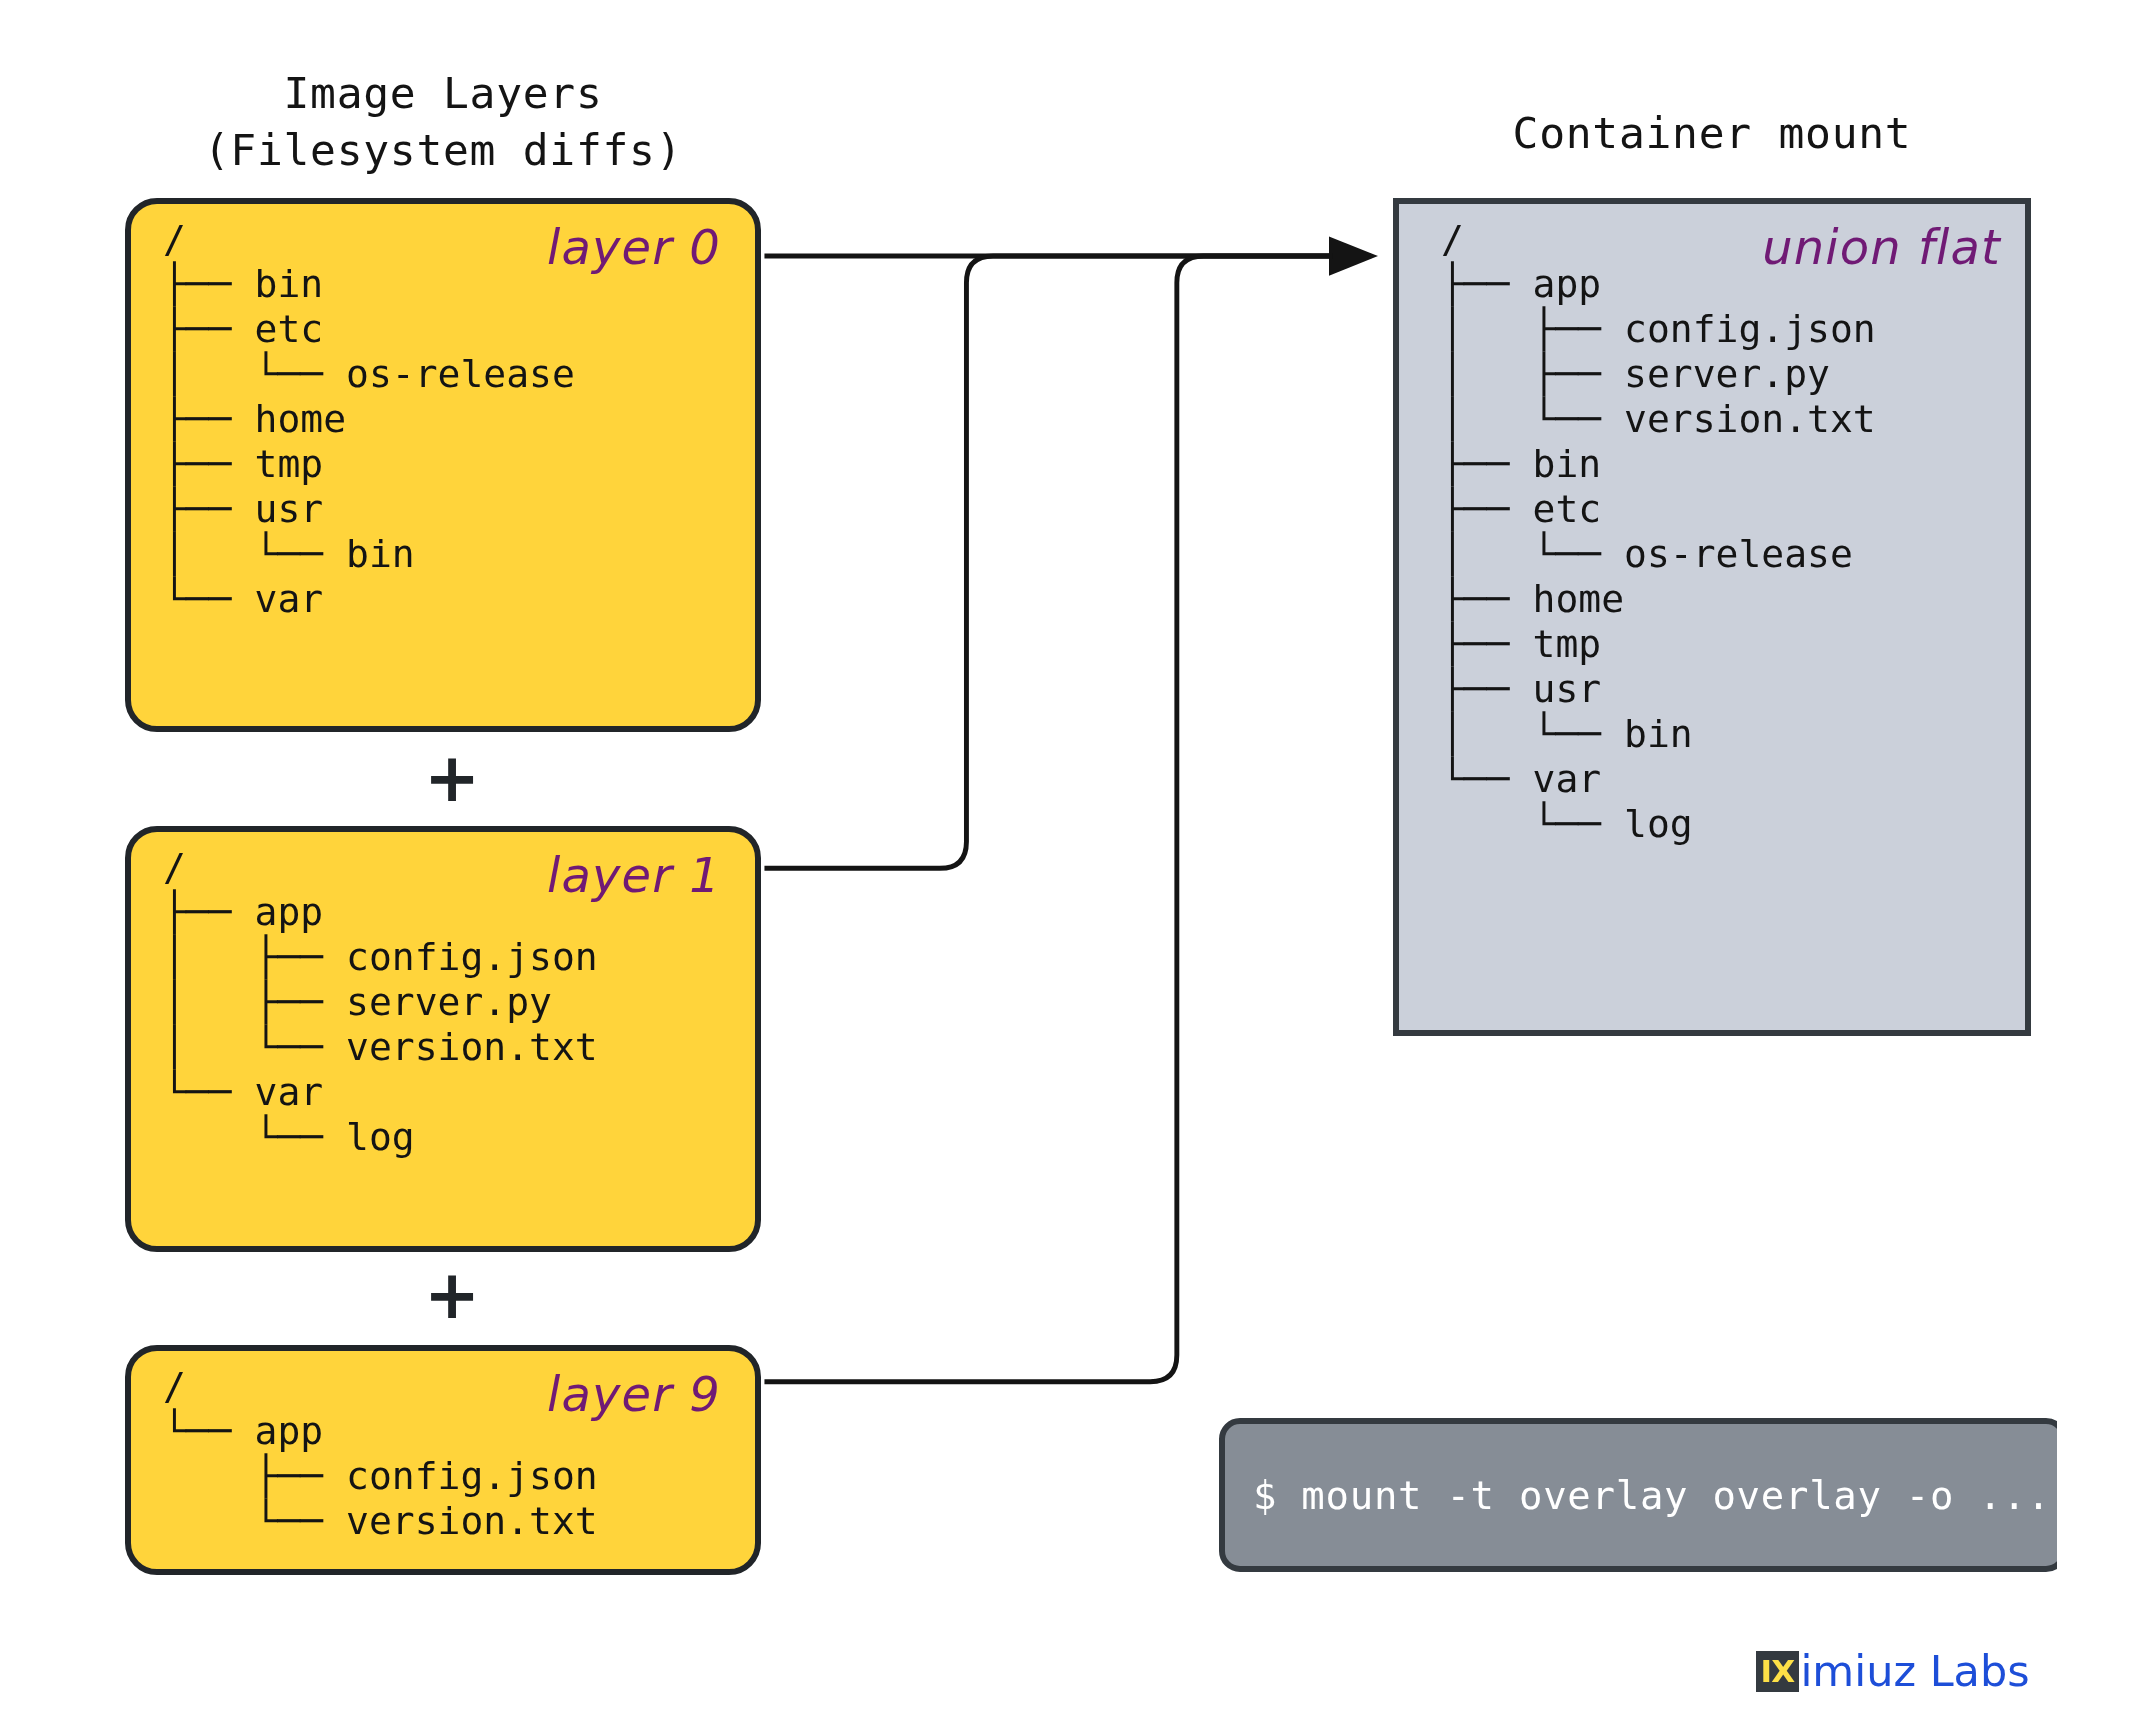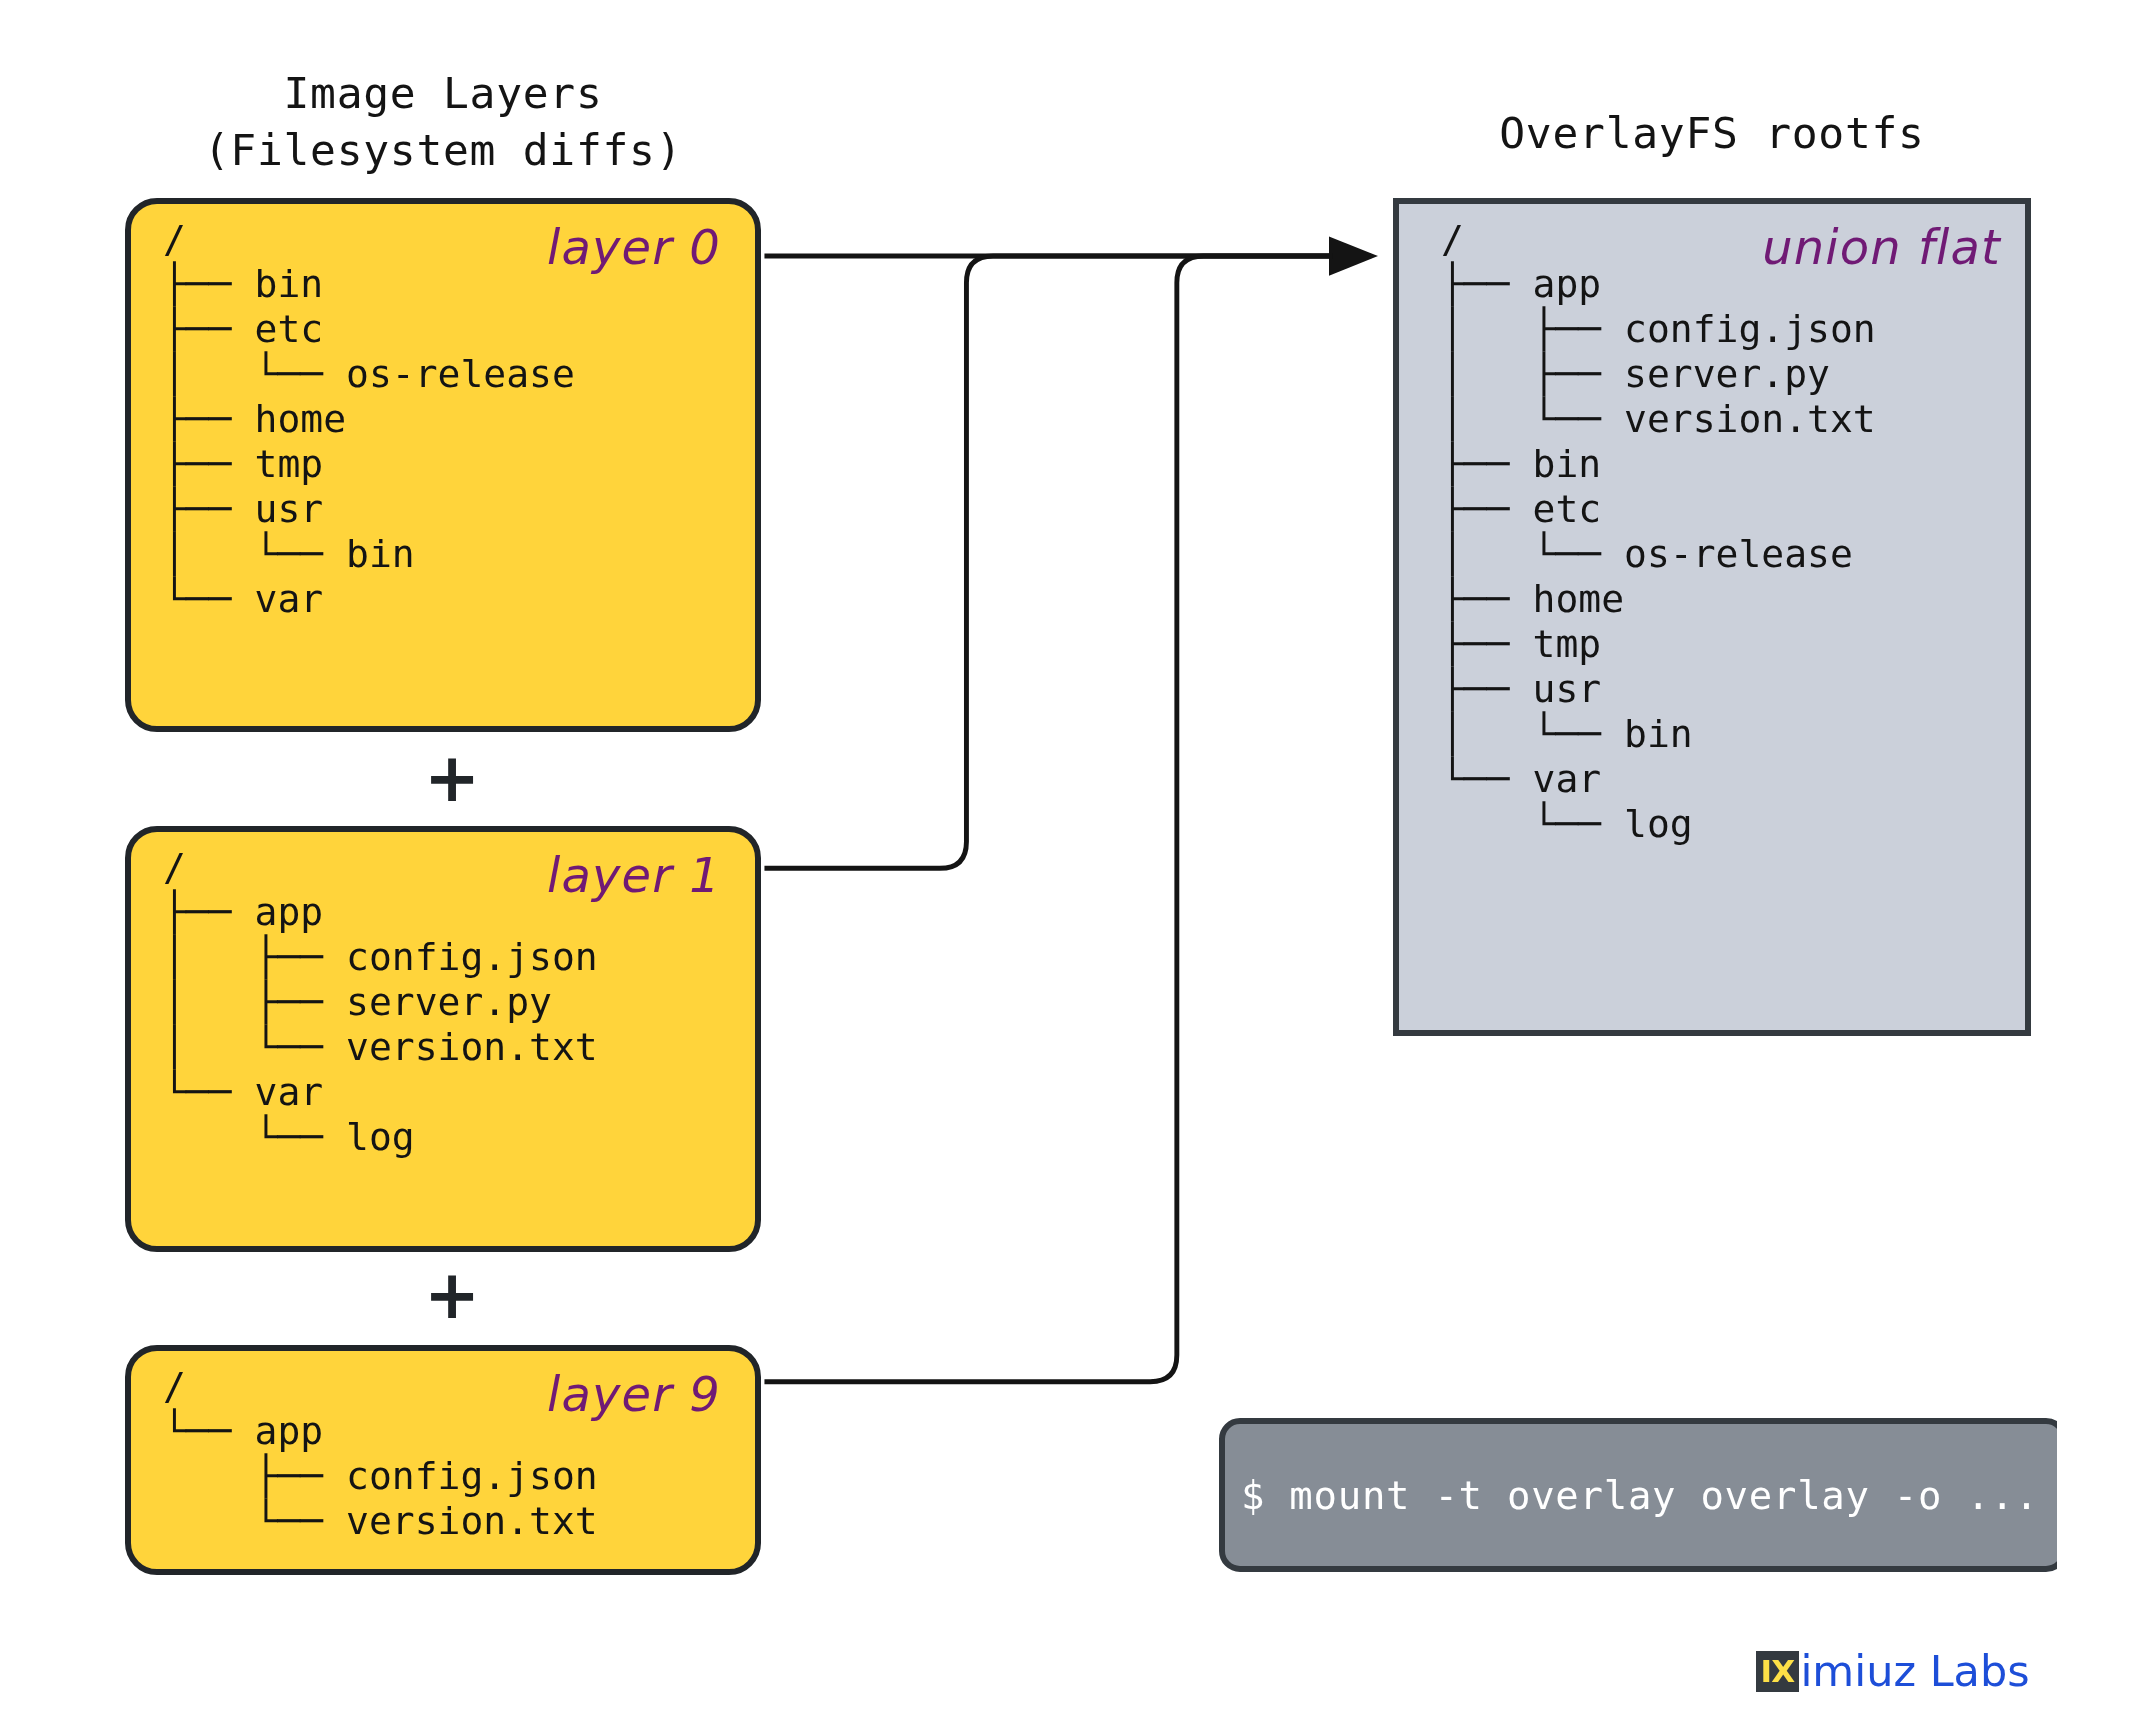--- a/index.html
+++ b/index.html
@@ -80,21 +80,21 @@
   }
 
   
   .term-box {
     background: #868D96;
     border: 6.3px solid #343A40;
     border-radius: 21px;
     box-sizing: border-box;
     display: flex;
     align-items: center;
-    padding-left: 16px;
+    padding-left: 28px;
   }
   .term-text {
     font-family: "DejaVu Sans Mono", monospace;
     font-size: 39px;
     color: #ffffff;
     white-space: pre;
     letter-spacing: 0.7px;
   }
 
   
@@ -125,21 +125,21 @@
   svg.connectors { position: absolute; left: 0; top: 0; overflow: visible; }
 </style>
 </head>
 <body>
 
 <div id="canvas">
 
   <div class="abs col-title" style="left:125px; top:65px; width:636px;">Image Layers
 (Filesystem diffs)</div>
 
-  <div class="abs col-title" style="left:1393px; top:105px; width:638px;">OverlayFS rootfs</div>
+  <div class="abs col-title" style="left:1393px; top:105px; width:638px;">Container mount</div>
 
   <svg class="connectors" width="2151" height="1724" viewBox="0 0 3067 2458">
     <defs>
       <marker id="arrowhead" markerWidth="10" markerHeight="8" refX="8.6" refY="4" orient="auto" markerUnits="strokeWidth">
         <path d="M0,0 L10,4 L0,8 z" fill="#141414"></path>
       </marker>
     </defs>
 
     <path d="M1090,365 L1955,365" fill="none" stroke="#141414" stroke-width="7" marker-end="url(#arrowhead)"></path>
 

